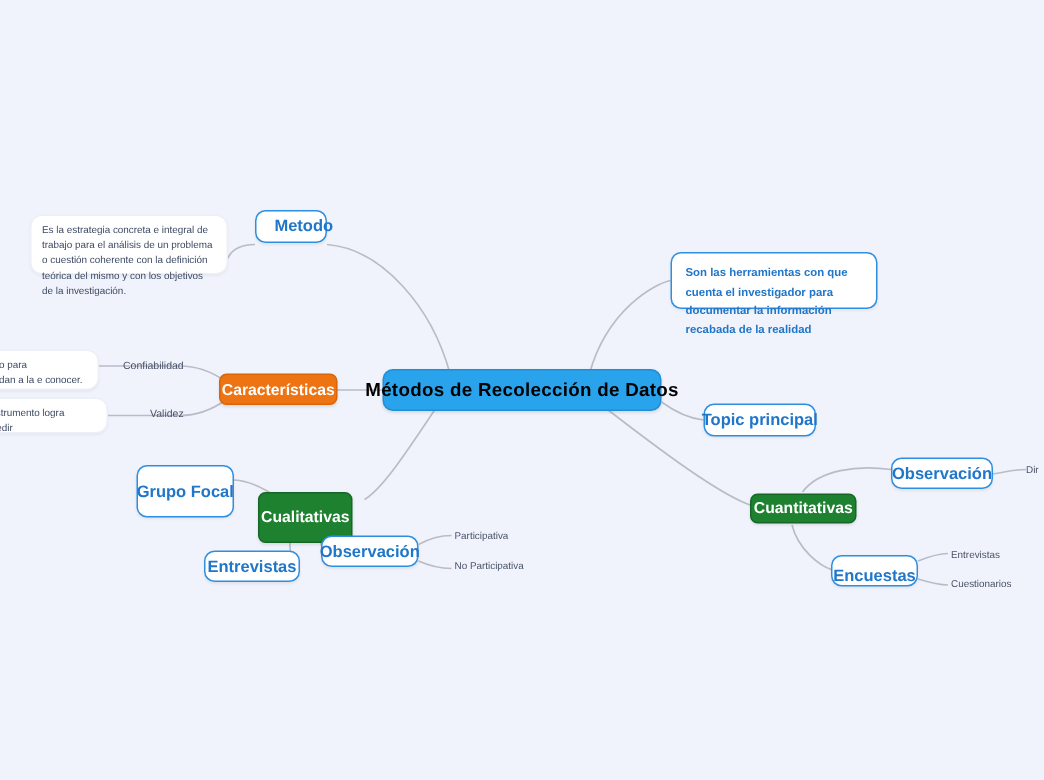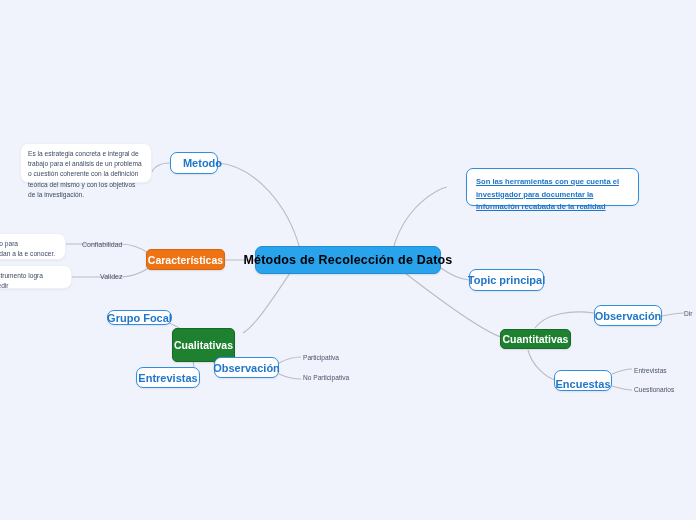--- a/index.html
+++ b/index.html
@@ -163,29 +163,29 @@
 
       <path d="M 612 374 C 622 370 628 369 632 369"></path>
       <path d="M 612 386 C 622 389 628 390 632 390"></path>
     </g>
   </svg>
 
   <div class="node root-node" style="left:255px; top:246px; width:186px; height:28px;">
     <span>Métodos de Recolección de Datos</span>
   </div>
 
-  <div class="node blue-node" style="left:170px; top:152px; width:48px; height:22px;padding-left:27px;">
+  <div class="node blue-node" style="left:170px; top:140px; width:48px; height:22px;padding-left:27px;">
     <span>Metodo</span>
   </div>
 
   <div class="note-box plain-left" style="left:20px; top:143px; width:132px; height:40px;">
     <span>Es la estrategia concreta e integral de trabajo para el análisis de un problema o cuestión coherente con la definición teórica del mismo y con los objetivos de la investigación.</span>
   </div>
 
-  <div class="note-box callout" style="left:466px; top:168px; width:173px; height:38px;text-decoration:underline;">
+  <div class="note-box callout" style="left:447px; top:168px; width:138px; height:38px;">
     <span>Son las herramientas con que cuenta el investigador para documentar la información  recabada de la realidad</span>
   </div>
 
   <div class="node blue-node" style="left:469px; top:269px; width:75px; height:22px;">
     <span>Topic principal</span>
   </div>
 
   <div class="node orange-node" style="left:146px; top:249px; width:79px; height:21px;">
     <span>Características</span>
   </div>
@@ -199,21 +199,21 @@
   </div>
 
   <div class="note-box plain-left" style="left:-38px; top:265px; width:110px; height:24px;">
     <span>que un instrumento logra etende medir</span>
   </div>
 
   <div class="node green-node" style="left:172px; top:328px; width:63px; height:34px;text-align:center;">
     <span>Cualitativas</span>
   </div>
 
-  <div class="node blue-node" style="left:107px; top:310px; width:65px; height:15px;">
+  <div class="node blue-node" style="left:91px; top:310px; width:65px; height:35px;">
     <span>Grupo Focal</span>
   </div>
 
   <div class="node blue-node" style="left:136px; top:367px; width:64px; height:21px;">
     <span>Entrevistas</span>
   </div>
 
   <div class="node blue-node" style="left:214px; top:357px; width:65px; height:21px;">
     <span>Observación</span>
   </div>

